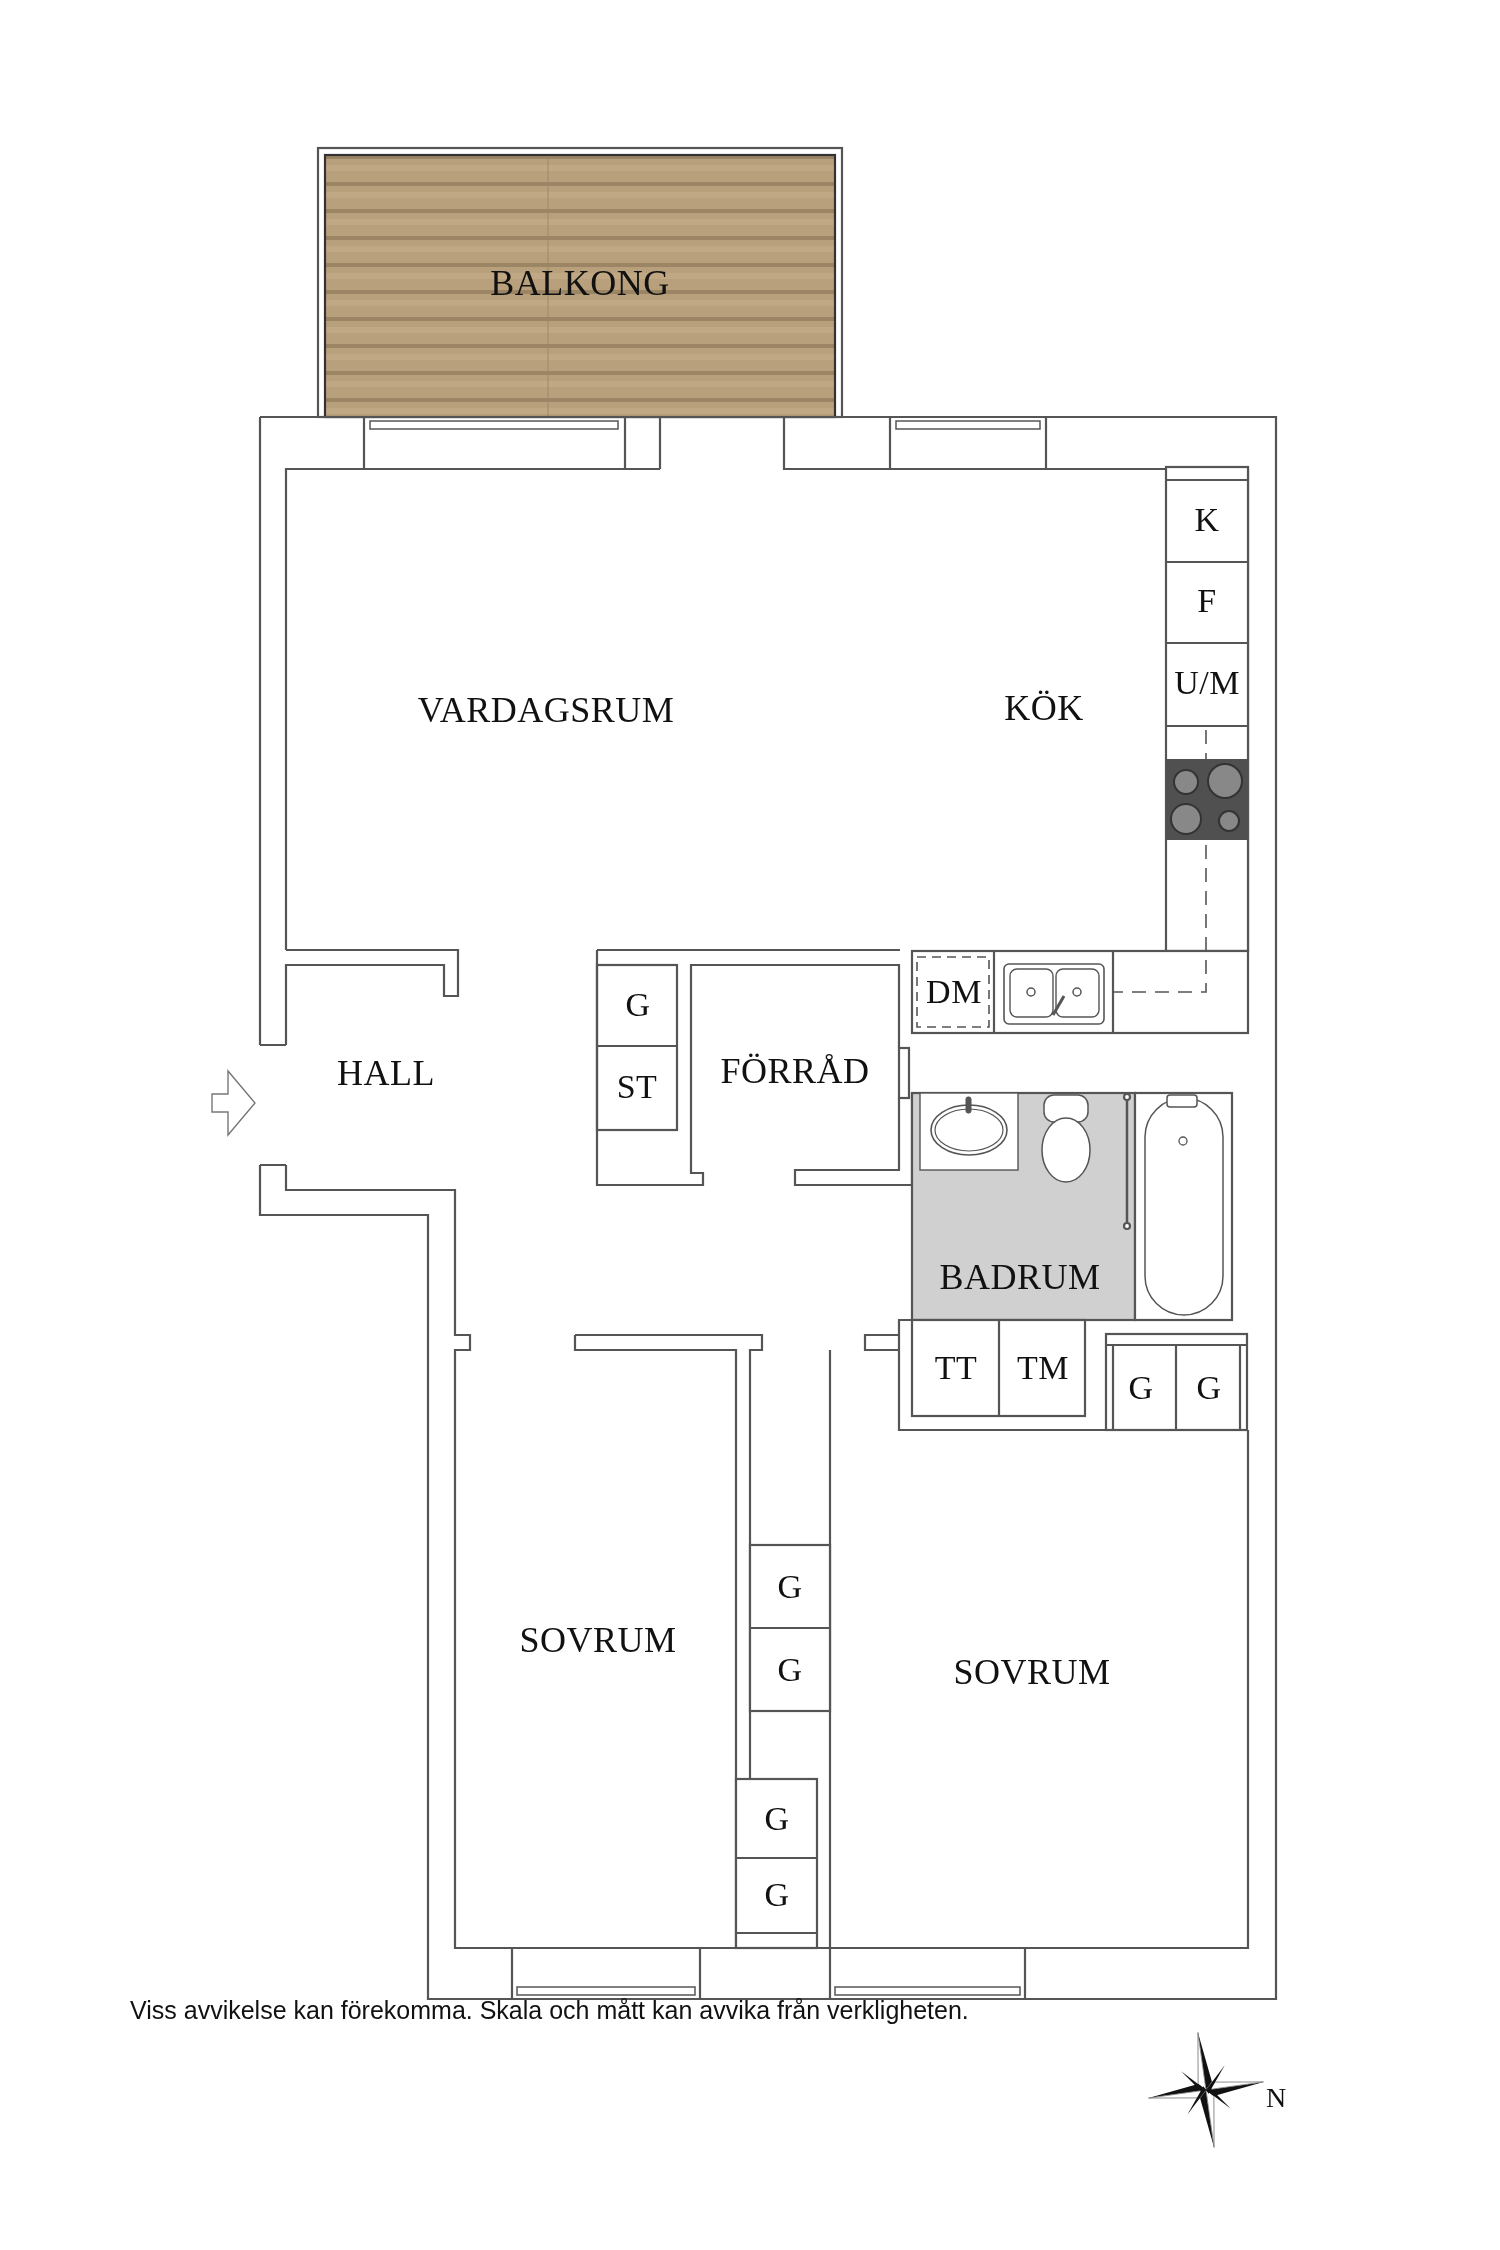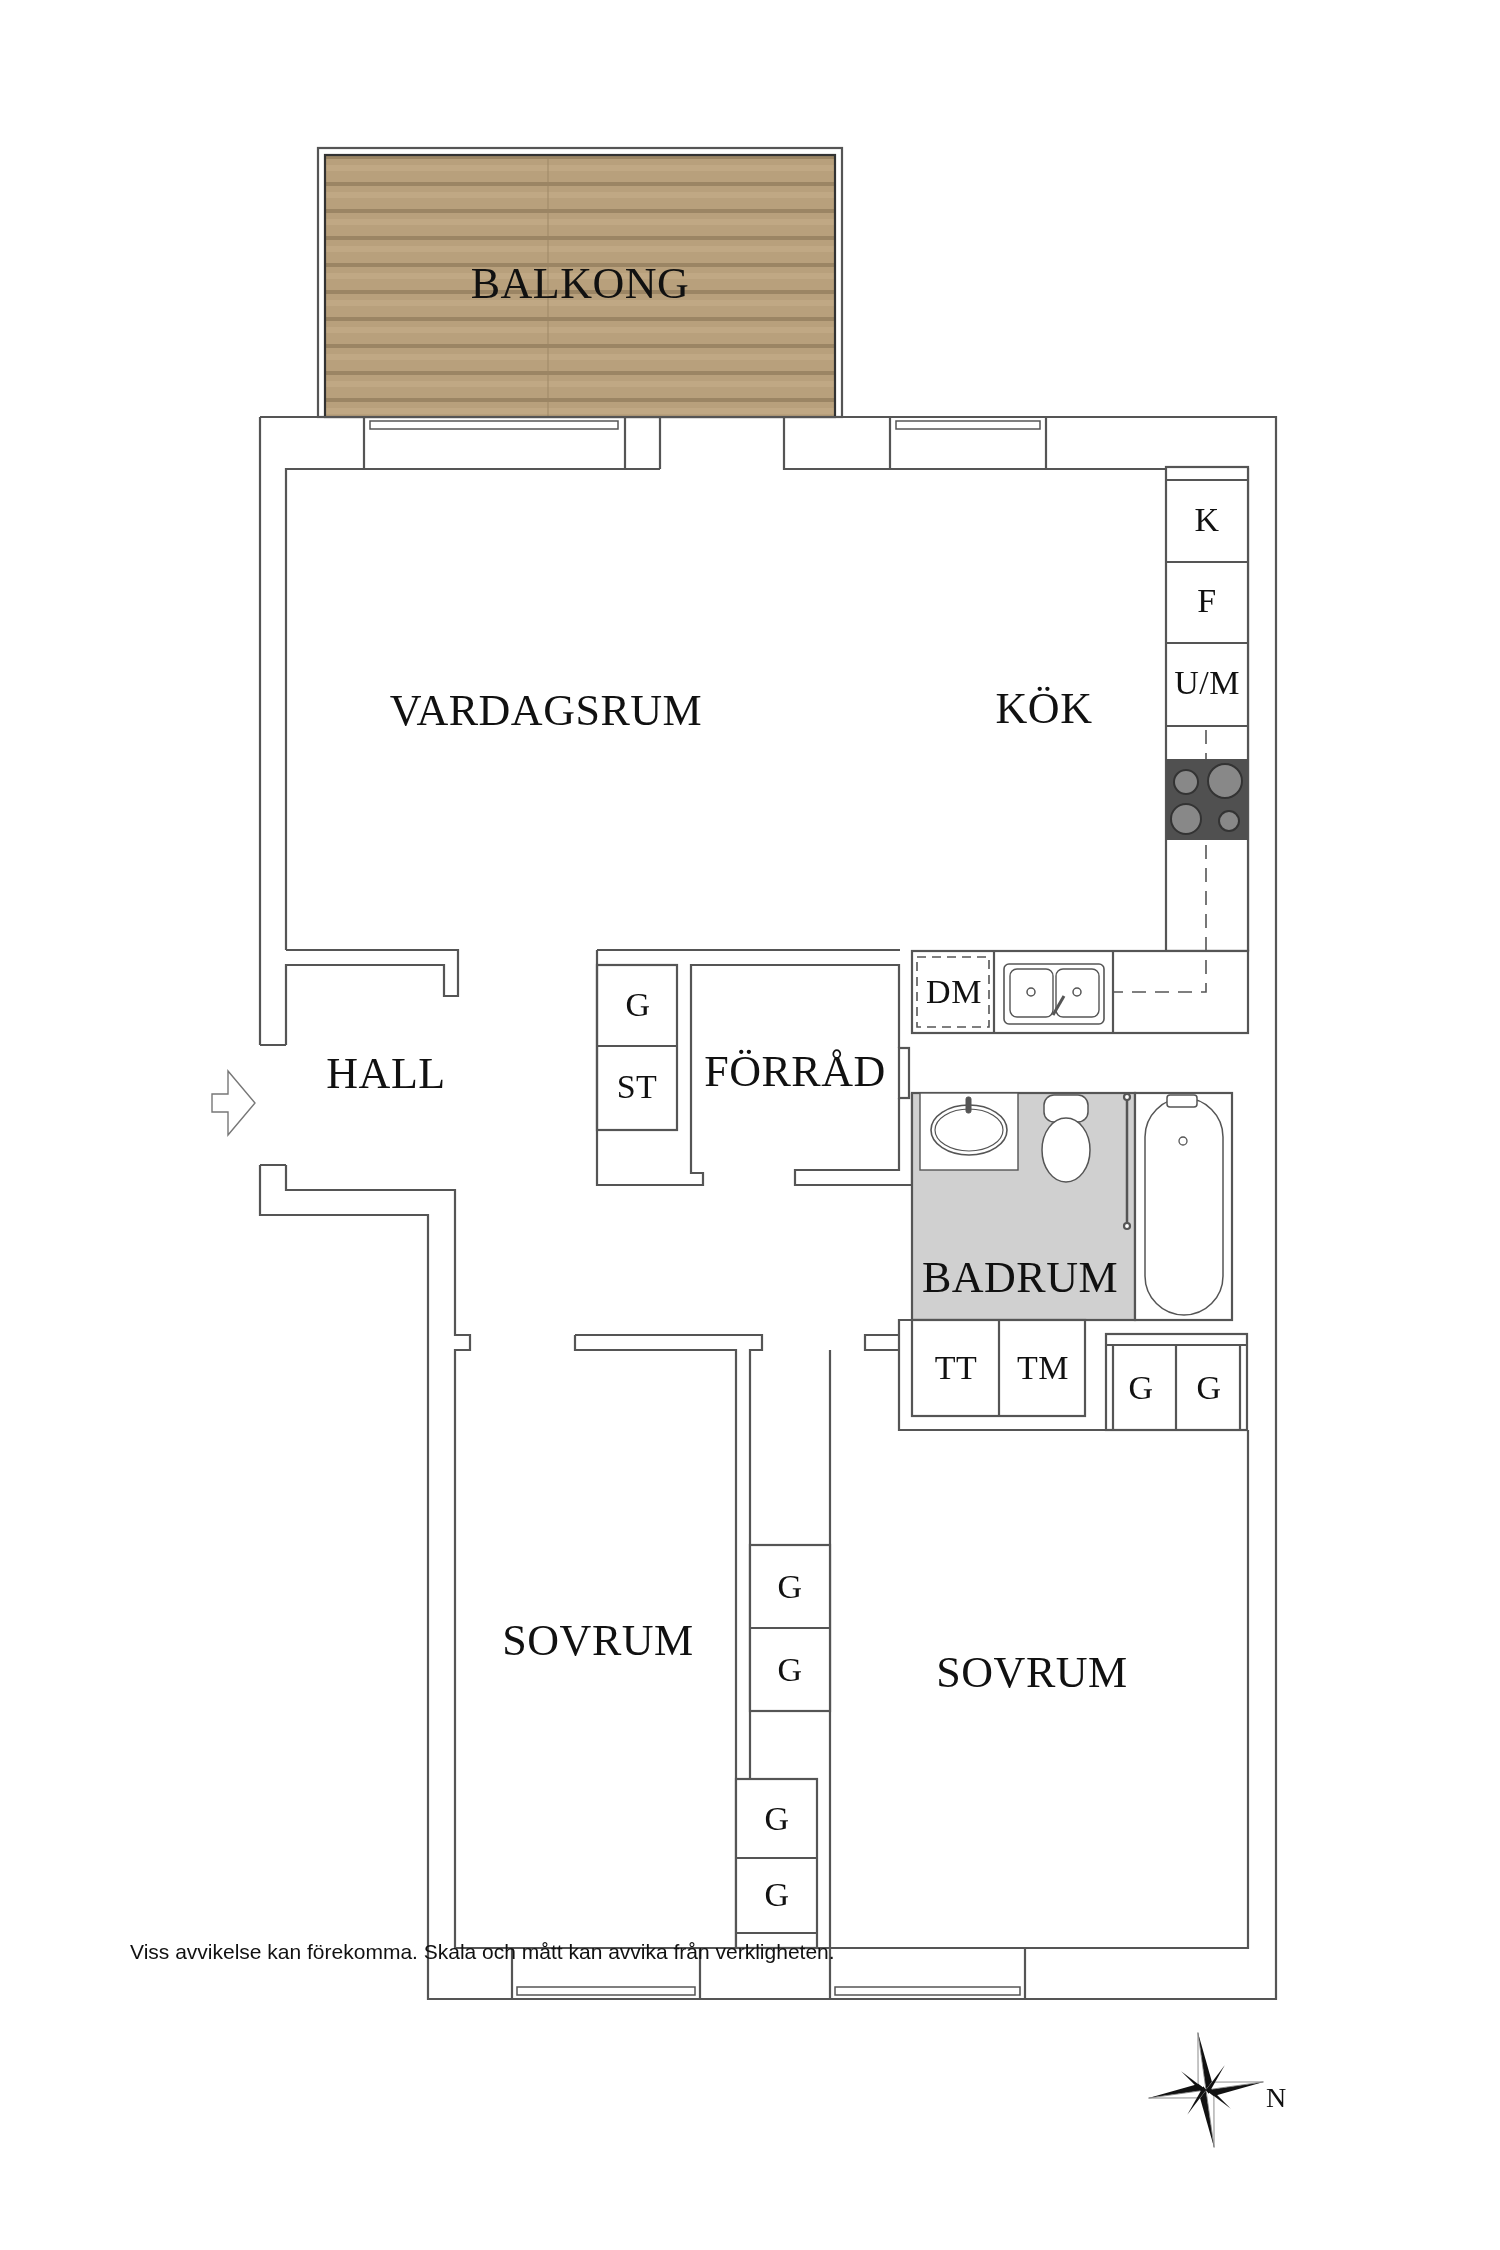--- a/index.html
+++ b/index.html
@@ -1,21 +1,21 @@
 <!DOCTYPE html>
 <html><head>
 <meta charset="utf-8">
 <style>
   html, body { margin:0; padding:0; background:#ffffff; }
   body { width:1500px; height:2250px; position:relative; overflow:hidden; font-family:"Liberation Serif","DejaVu Serif",serif; }
   #plan { position:absolute; left:0; top:0; width:1500px; height:2250px; }
   .lbl { position:absolute; font-family:"Liberation Serif","DejaVu Serif",serif; color:#111; white-space:nowrap; transform:translate(-50%,-50%); letter-spacing:0.5px; }
-  .room-lbl { font-size:44px; }
+  .room-lbl { font-size:36px; }
   .cell-lbl { font-size:34px; }
-  .disclaimer { position:absolute; left:130px; top:1940px; font-family:"Liberation Sans","DejaVu Sans",sans-serif; font-size:21px; color:#111; white-space:nowrap; }
+  .disclaimer { position:absolute; left:130px; top:1996px; font-family:"Liberation Sans","DejaVu Sans",sans-serif; font-size:25px; color:#111; white-space:nowrap; }
   .north { position:absolute; left:1266px; top:2082px; font-family:"Liberation Serif","DejaVu Serif",serif; font-size:28px; color:#111; }
 </style>
 </head>
 <body>
 
 <svg id="plan" viewBox="0 0 1500 2250" xmlns="http://www.w3.org/2000/svg">
   <defs>
     <pattern id="wood" x="318" y="155" width="520" height="27" patternUnits="userSpaceOnUse">
       <rect width="520" height="27" fill="#b8a07c"></rect>
       <rect y="0" width="520" height="4" fill="#8f7a5a" opacity="0.7"></rect>

